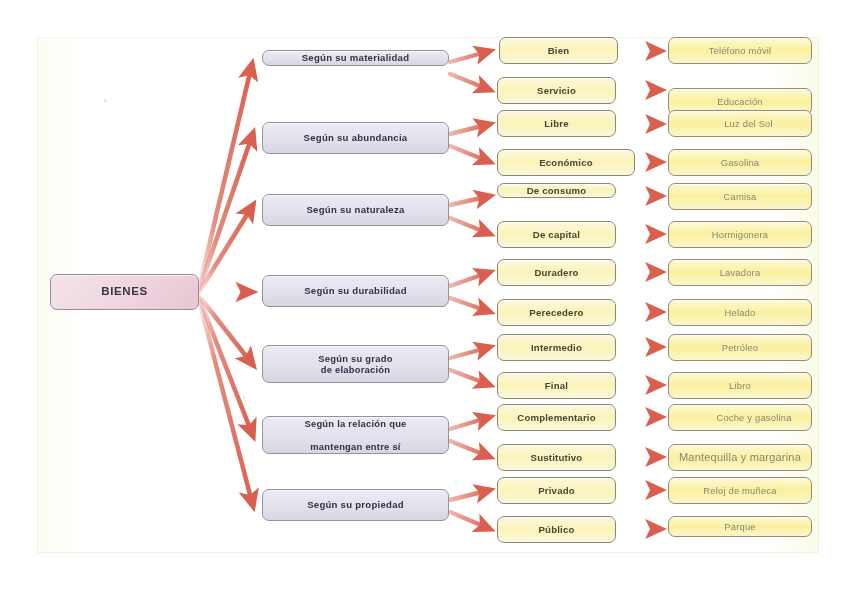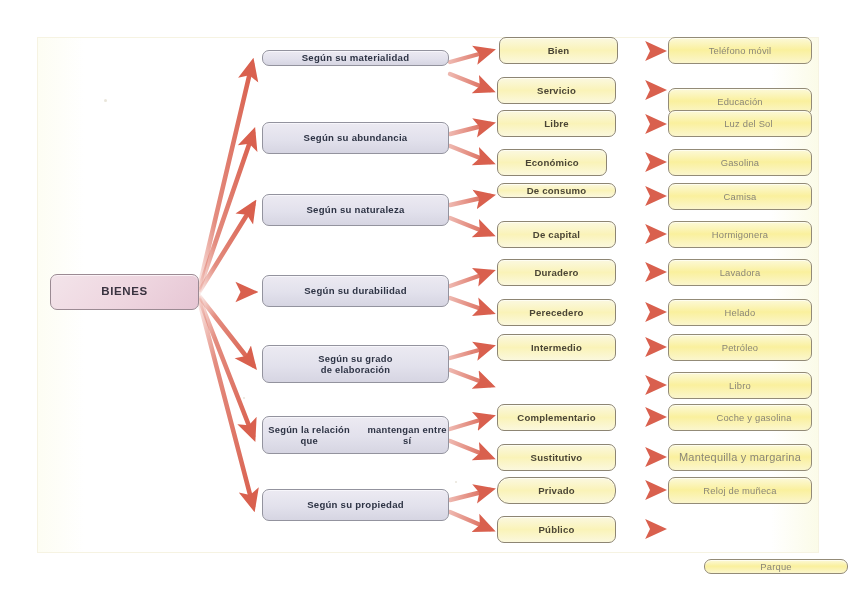--- a/index.html
+++ b/index.html
@@ -145,45 +145,46 @@
 
   <div class="node crit" style="left:262px;top:194px;width:187px;height:32px;">Según su naturaleza</div>
 
   <div class="node crit" style="left:262px;top:275px;width:187px;height:32px;">Según su durabilidad</div>
 
   <div class="node crit two-line" style="left:262px;top:345px;width:187px;height:38px;flex-direction:column;">
     <span>Según su grado</span>
     <span>de elaboración</span>
   </div>
 
-  <div class="node crit two-line" style="left:262px;top:416px;width:187px;height:38px;flex-direction:row;gap:11px;">
+  <div class="node crit two-line" style="left:262px;top:416px;width:187px;height:38px;flex-direction:column;gap:11px;">
     <span>Según la relación que</span>
     <span>mantengan entre sí</span>
   </div>
 
   <div class="node crit" style="left:262px;top:489px;width:187px;height:32px;">Según su propiedad</div>
 
   <div class="node type" style="left:471px;top:37px;width:119px;height:27px;margin-left:28px;">Bien</div>
   <div class="node type" style="left:497px;top:77px;width:119px;height:27px;">Servicio</div>
 
   <div class="node type" style="left:497px;top:110px;width:119px;height:27px;">Libre</div>
-  <div class="node type" style="left:497px;top:149px;width:110px;height:27px;">Económico</div>
+  <div class="node type" style="left:497px;top:149px;width:138px;height:27px;">Económico</div>
 
   <div class="node type" style="left:497px;top:183px;width:119px;height:15px;text-align:right;">De consumo</div>
   <div class="node type" style="left:497px;top:221px;width:119px;height:27px;">De capital</div>
 
   <div class="node type" style="left:497px;top:259px;width:119px;height:27px;">Duradero</div>
   <div class="node type" style="left:497px;top:299px;width:119px;height:27px;">Perecedero</div>
 
   <div class="node type" style="left:497px;top:334px;width:119px;height:27px;">Intermedio</div>
+  <div class="node type" style="left:497px;top:372px;width:119px;height:27px;">Final</div>
 
   <div class="node type" style="left:497px;top:404px;width:119px;height:27px;">Complementario</div>
   <div class="node type" style="left:497px;top:444px;width:119px;height:27px;">Sustitutivo</div>
 
-  <div class="node type" style="left:497px;top:477px;width:119px;height:27px;border-radius:12px;">Privado</div>
+  <div class="node type" style="left:497px;top:477px;width:119px;height:27px;">Privado</div>
   <div class="node type" style="left:497px;top:516px;width:119px;height:27px;">Público</div>
 
   <div class="node ex" style="left:668px;top:37px;width:144px;height:27px;">Teléfono móvil</div>
   <div class="node ex" style="left:668px;top:88px;width:144px;height:27px;">Educación</div>
 
   <div class="node ex" style="left:668px;top:110px;width:144px;height:27px;padding-left:17px;">Luz del Sol</div>
   <div class="node ex" style="left:668px;top:149px;width:144px;height:27px;">Gasolina</div>
 
   <div class="node ex" style="left:668px;top:183px;width:144px;height:27px;">Camisa</div>
   <div class="node ex" style="left:668px;top:221px;width:144px;height:27px;">Hormigonera</div>
@@ -191,15 +192,15 @@
   <div class="node ex" style="left:668px;top:259px;width:144px;height:27px;">Lavadora</div>
   <div class="node ex" style="left:668px;top:299px;width:144px;height:27px;">Helado</div>
 
   <div class="node ex" style="left:668px;top:334px;width:144px;height:27px;">Petróleo</div>
   <div class="node ex" style="left:668px;top:372px;width:144px;height:27px;">Libro</div>
 
   <div class="node ex" style="left:668px;top:404px;width:144px;height:27px;padding-left:28px;">Coche y gasolina</div>
   <div class="node ex" style="left:668px;top:444px;width:144px;height:27px;font-size:11px;">Mantequilla y margarina</div>
 
   <div class="node ex" style="left:668px;top:477px;width:144px;height:27px;">Reloj de muñeca</div>
-  <div class="node ex" style="left:704px;top:516px;width:144px;height:15px;margin-top:43px;">Parque</div>
+  <div class="node ex" style="left:668px;top:516px;width:144px;height:21px;">Parque</div>
 
 </div>
 
 </body></html>

